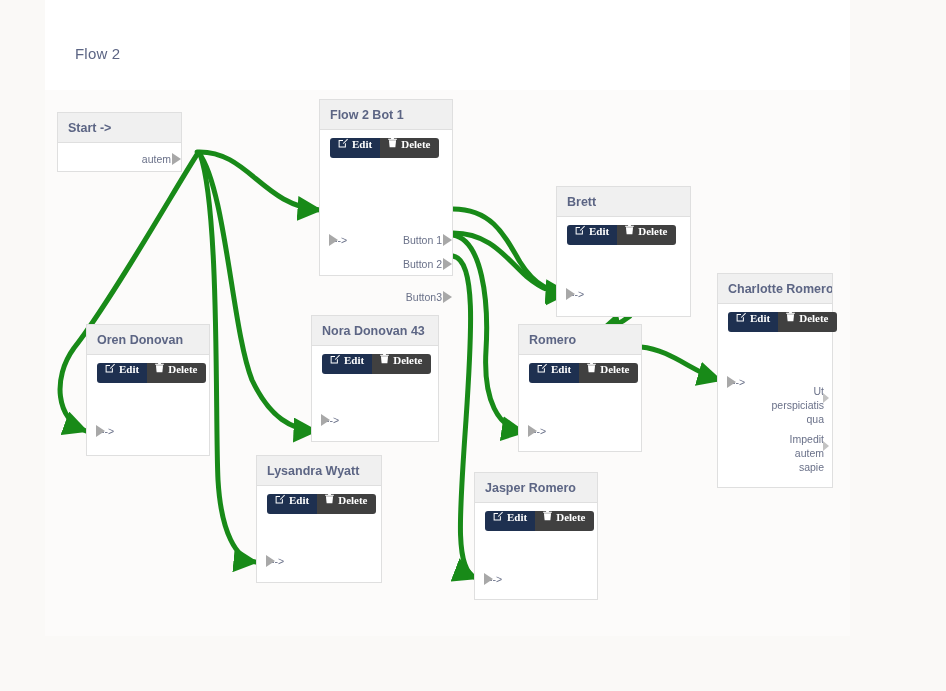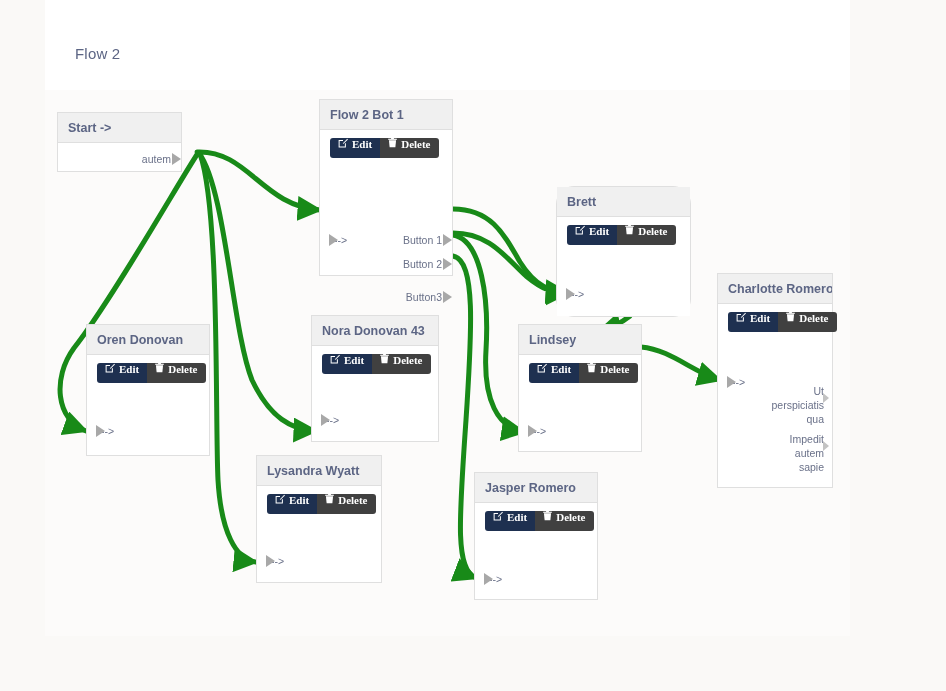--- a/index.html
+++ b/index.html
@@ -314,21 +314,21 @@
           <span>Delete</span>
         </button>
       </div>
       <div class="port-row port-in" style="top:69px;">
         <span class="port-marker in"></span>
         <span style="margin-left:4px;">--&gt;</span>
       </div>
     </div>
   </div>
 
-  <div class="node" style="left:556px; top:186px; width:135px; height:131px;border-radius:18px;">
+  <div class="node" style="left:556px; top:186px; width:135px; height:131px;">
     <div class="node-header">Brett</div>
     <div class="node-body" style="height:99px;">
       <div class="btn-row">
         <button class="btn btn-edit">
           <span>
             <svg width="10" height="10" viewBox="0 0 16 16">
                 <path fill="#fff" d="M1 3h7v1.6H2.6v9H11V8.4h1.6V15H1z"></path>
                 <path fill="#fff" d="M14.8 1.2l1.1 1.1-6.6 6.6-1.6.5.5-1.6z"></path>
               </svg>
           </span>
@@ -346,21 +346,21 @@
         </button>
       </div>
       <div class="port-row port-in" style="top:71px;">
         <span class="port-marker in"></span>
         <span style="margin-left:4px;">--&gt;</span>
       </div>
     </div>
   </div>
 
   <div class="node" style="left:518px; top:324px; width:124px; height:128px;">
-    <div class="node-header">Lindsey</div>
+    <div class="node-header">Romero</div>
     <div class="node-body" style="height:96px;">
       <div class="btn-row">
         <button class="btn btn-edit">
           <span>
             <svg width="10" height="10" viewBox="0 0 16 16">
                 <path fill="#fff" d="M1 3h7v1.6H2.6v9H11V8.4h1.6V15H1z"></path>
                 <path fill="#fff" d="M14.8 1.2l1.1 1.1-6.6 6.6-1.6.5.5-1.6z"></path>
               </svg>
           </span>
           <span>Edit</span>

